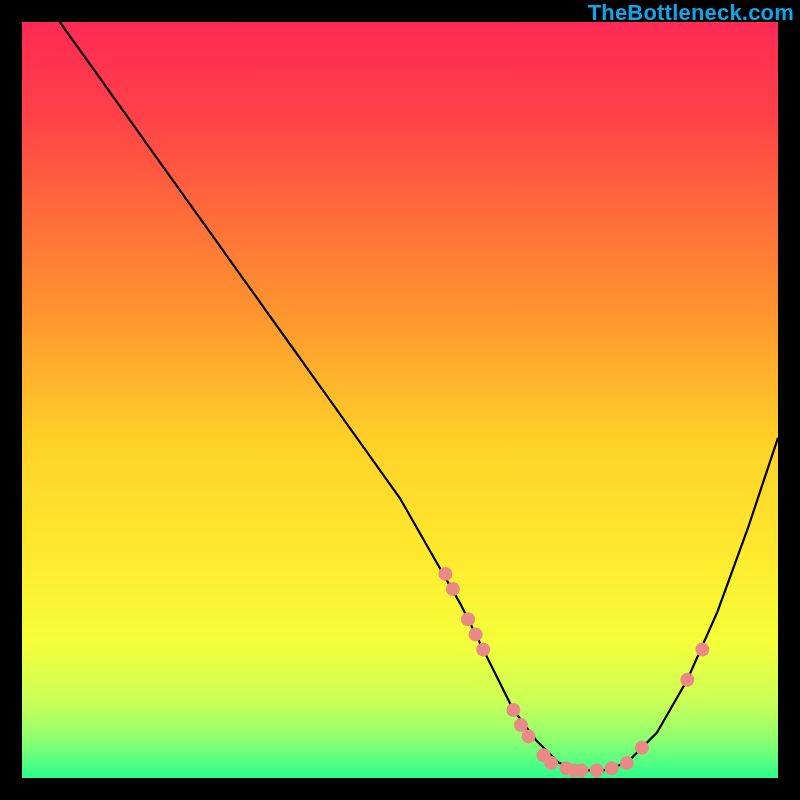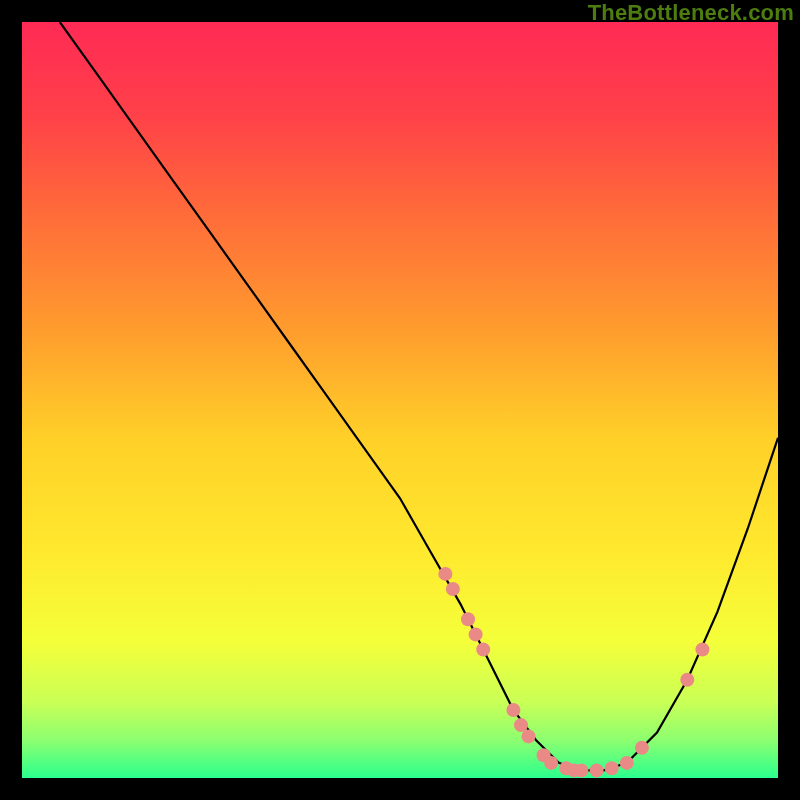--- a/index.html
+++ b/index.html
@@ -23,21 +23,21 @@
     position: absolute;
     left: 0;
     top: 0;
     width: 756px;
     height: 756px;
   }
   .watermark {
     position: absolute;
     top: 0px;
     right: 6px;
-    color: #4d7c0f;
+    color: #0ea5e9;
     font-size: 22px;
     font-weight: 600;
     letter-spacing: 0.2px;
   }
   svg { display: block; }
 </style>
 </head>
 <body>
 
 <div class="frame">

